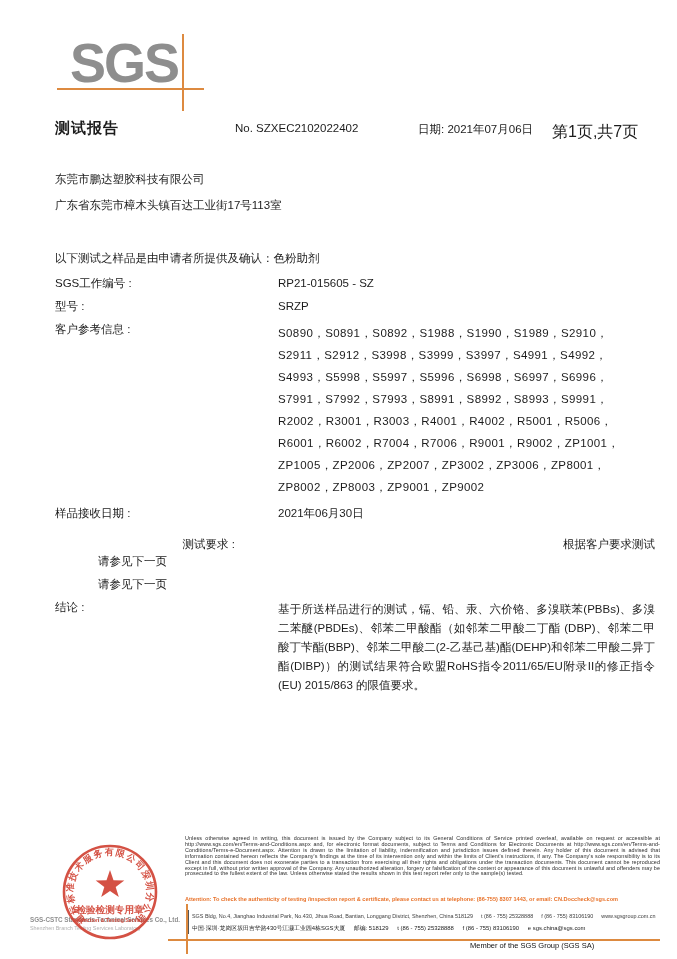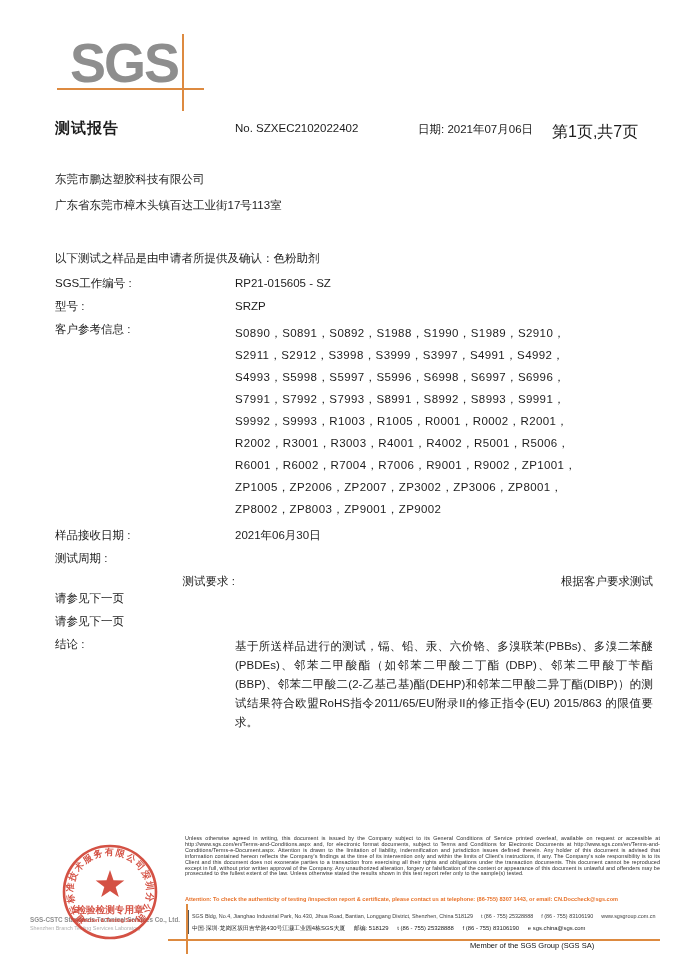--- a/index.html
+++ b/index.html
@@ -20,21 +20,21 @@
   .page-info{left:552px;top:122px;font-size:16px;}
 
   
   .applicant{left:55px;top:166px;font-size:11.5px;line-height:26px;}
 
   
   .main{left:55px;top:251px;width:600px;font-size:11.5px;}
   .intro{margin-bottom:10px;line-height:15px;}
   .row{display:flex;margin-bottom:8px;line-height:15px;}
   .row .lbl{width:180px;flex:0 0 180px;}
-  .row .val{width:418px;}
+  .row .val{width:418px;margin-left:43px;}
   .ref-lines div{line-height:22px;letter-spacing:.4px;}
   .row.tight{margin-bottom:2px;text-align:right;}
   .row.gap{margin-top:8px;}
   .conclusion .val{line-height:19px;text-align:justify;}
 
   
   .fine{left:185px;top:836px;width:475px;font-size:5.4px;line-height:5.9px;
         text-align:justify;color:#2e2e2e;letter-spacing:.1px;}
   .attention{left:185px;top:896px;width:475px;font-size:5.6px;line-height:6.4px;
              font-weight:700;color:#e8722a;}
@@ -81,35 +81,33 @@
     <div class="val">SRZP</div>
   </div>
 
   <div class="row">
     <div class="lbl">客户参考信息 :</div>
     <div class="val ref-lines">
       <div>S0890，S0891，S0892，S1988，S1990，S1989，S2910，</div>
       <div>S2911，S2912，S3998，S3999，S3997，S4991，S4992，</div>
       <div>S4993，S5998，S5997，S5996，S6998，S6997，S6996，</div>
       <div>S7991，S7992，S7993，S8991，S8992，S8993，S9991，</div>
-      <div>S9992，S9993，R1003，R1005，R0001，R0002，R2001，</div>
       <div>R2002，R3001，R3003，R4001，R4002，R5001，R5006，</div>
       <div>R6001，R6002，R7004，R7006，R9001，R9002，ZP1001，</div>
       <div>ZP1005，ZP2006，ZP2007，ZP3002，ZP3006，ZP8001，</div>
       <div>ZP8002，ZP8003，ZP9001，ZP9002</div>
     </div>
   </div>
 
   <div class="row">
     <div class="lbl">样品接收日期 :</div>
     <div class="val">2021年06月30日</div>
   </div>
 
   <div class="row">
-    <div class="lbl">测试周期 :</div>
   </div>
 
   <div class="row tight">
     <div class="lbl">测试要求 :</div>
     <div class="val">根据客户要求测试</div>
   </div>
 
   <div class="row">
     <div class="val">请参见下一页</div>
   </div>

